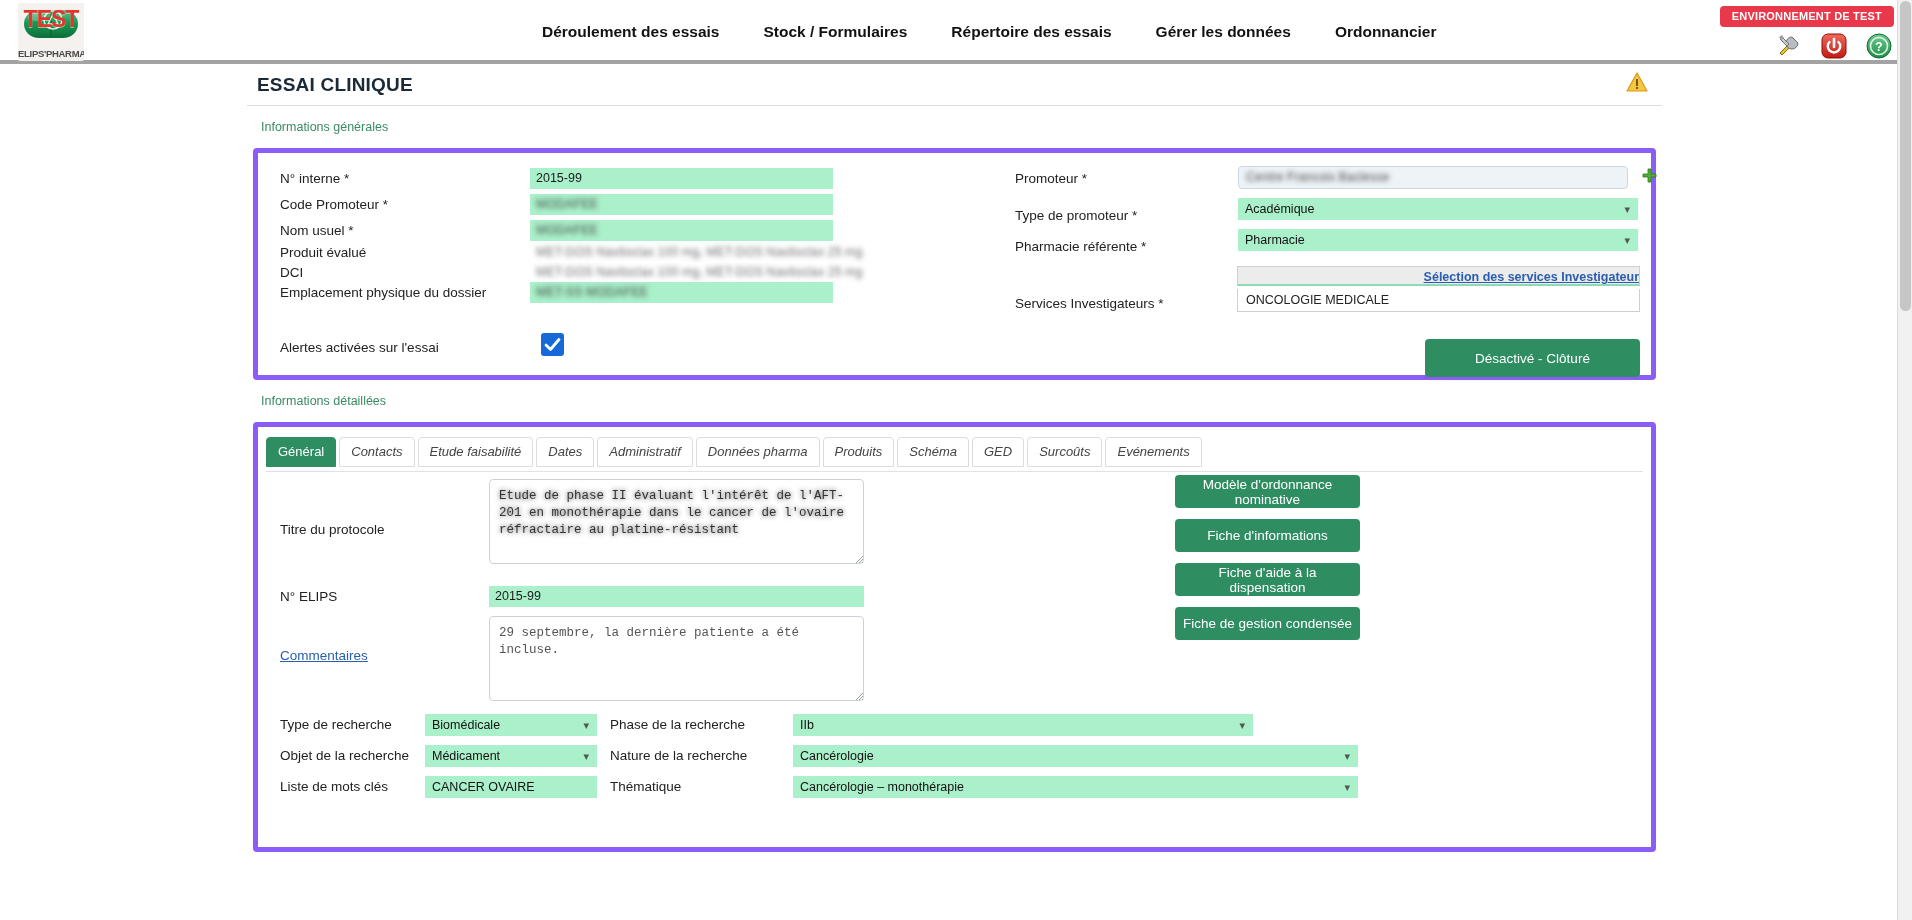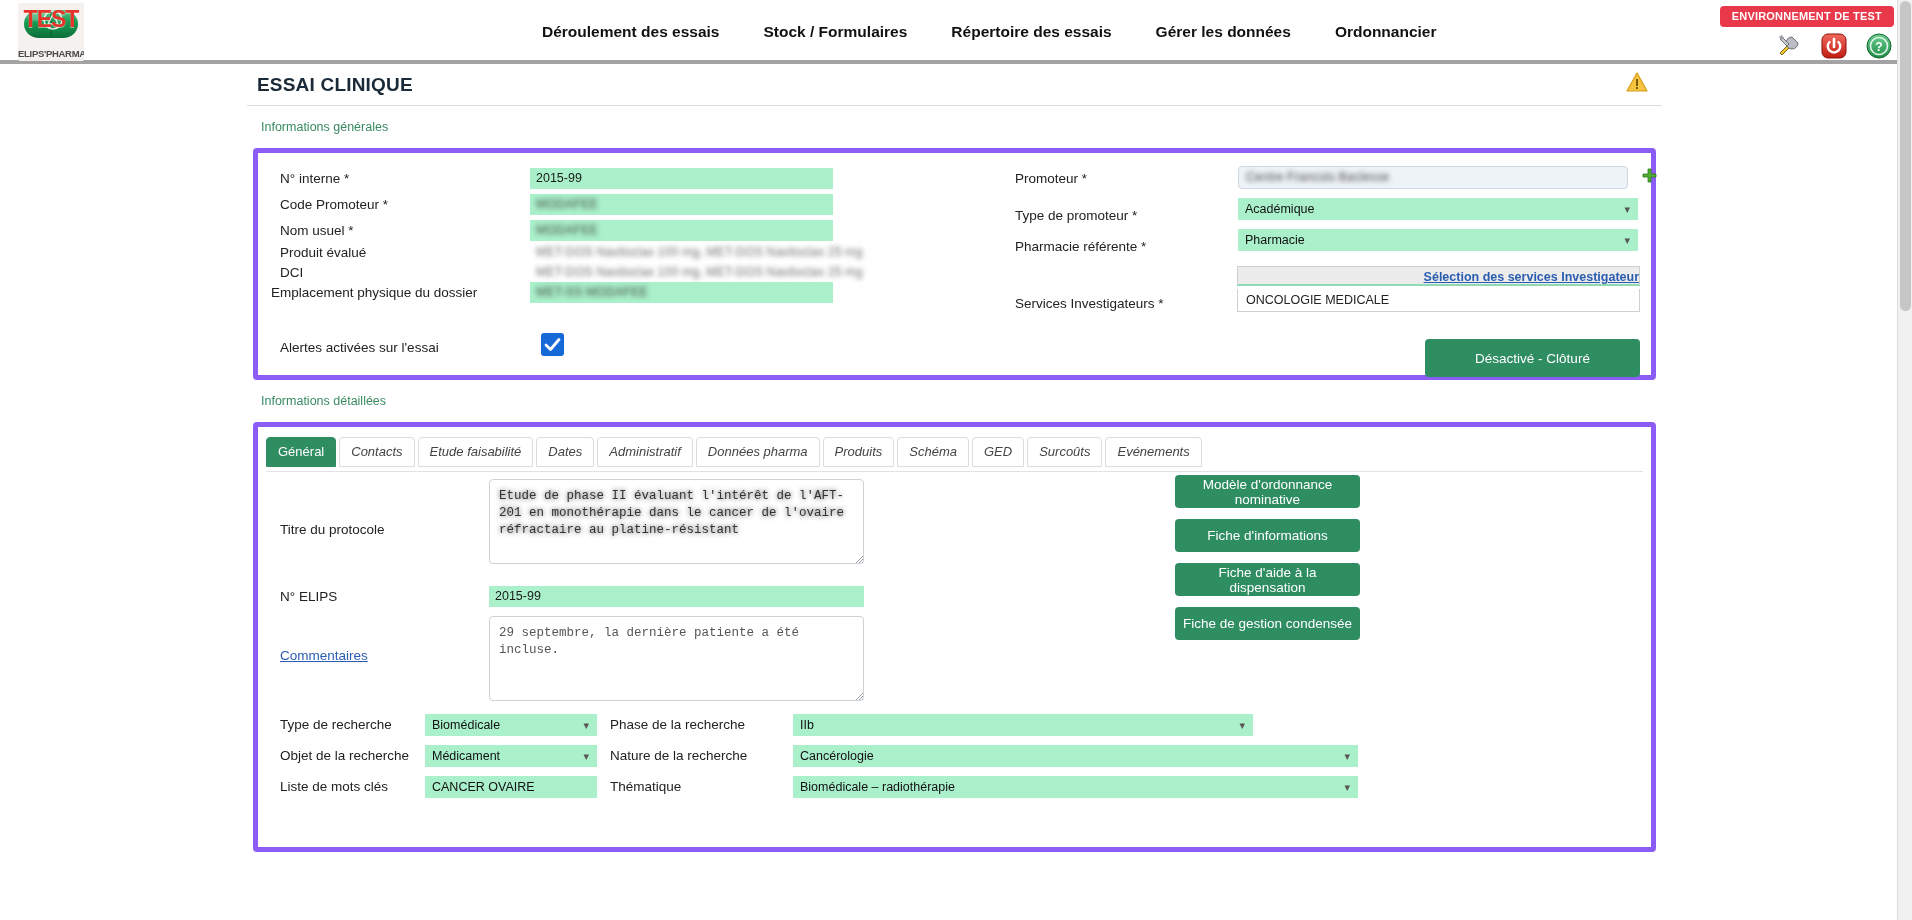--- a/index.html
+++ b/index.html
@@ -369,21 +369,21 @@
 
     <div class="legend">Informations générales</div>
 
     <div class="panel gen-panel">
 
       <div class="lbl" style="left:22px; top:18px;">N° interne *</div>
       <div class="lbl" style="left:22px; top:44px;">Code Promoteur *</div>
       <div class="lbl" style="left:22px; top:70px;">Nom usuel *</div>
       <div class="lbl" style="left:22px; top:92px;">Produit évalué</div>
       <div class="lbl" style="left:22px; top:112px;">DCI</div>
-      <div class="lbl" style="left:13px; top:132px;">Emplacement physique du dossier</div>
+      <div class="lbl" style="left:22px; top:132px;">Emplacement physique du dossier</div>
       <div class="lbl" style="left:22px; top:187px;">Alertes activées sur l'essai</div>
 
       <div class="fld" style="left:272px; top:15px; width:303px;">2015-99</div>
       <div class="fld blurred" style="left:272px; top:41px; width:303px;">MODAFEE</div>
       <div class="fld blurred" style="left:272px; top:67px; width:303px;">MODAFEE</div>
       <div class="fld blurred-plain" style="left:272px; top:89px; width:383px; background:transparent;">MET-DOS Navitoclax 100 mg, MET-DOS Navitoclax 25 mg</div>
       <div class="fld blurred-plain" style="left:272px; top:109px; width:383px; background:transparent;">MET-DOS Navitoclax 100 mg, MET-DOS Navitoclax 25 mg</div>
       <div class="fld blurred" style="left:272px; top:129px; width:303px;">MET-SS MODAFEE</div>
 
       <div class="chk" style="left:283px; top:180px;">
@@ -480,21 +480,21 @@
         <span>Cancérologie</span>
         <span class="caret">▾</span>
       </div>
 
       <div class="lbl" style="left:22px; top:352px;">Liste de mots clés</div>
       <div class="sel" style="left:167px; top:349px; width:172px;">
         <span>CANCER OVAIRE</span>
       </div>
       <div class="lbl" style="left:352px; top:352px;">Thématique</div>
       <div class="sel" style="left:535px; top:349px; width:565px;">
-        <span>Biomédicale – radiothérapie</span>
+        <span>Cancérologie – monothérapie</span>
         <span class="caret">▾</span>
       </div>
     </div>
 
   </div>
 </div>
 
 <div class="scrollbar">
   <div class="scrollthumb"></div>
 </div>

